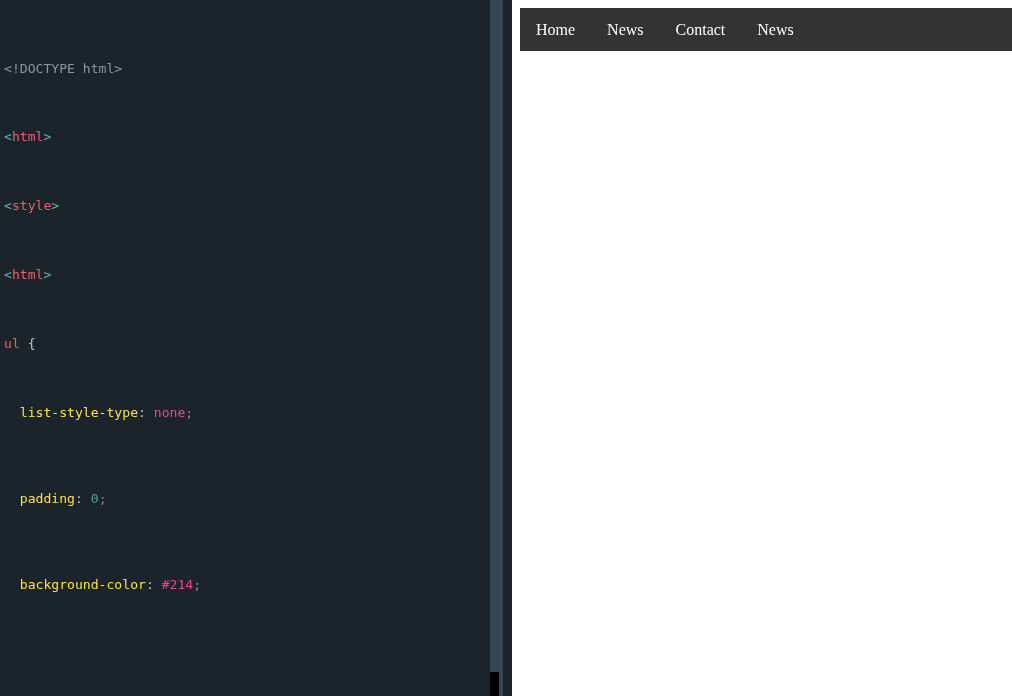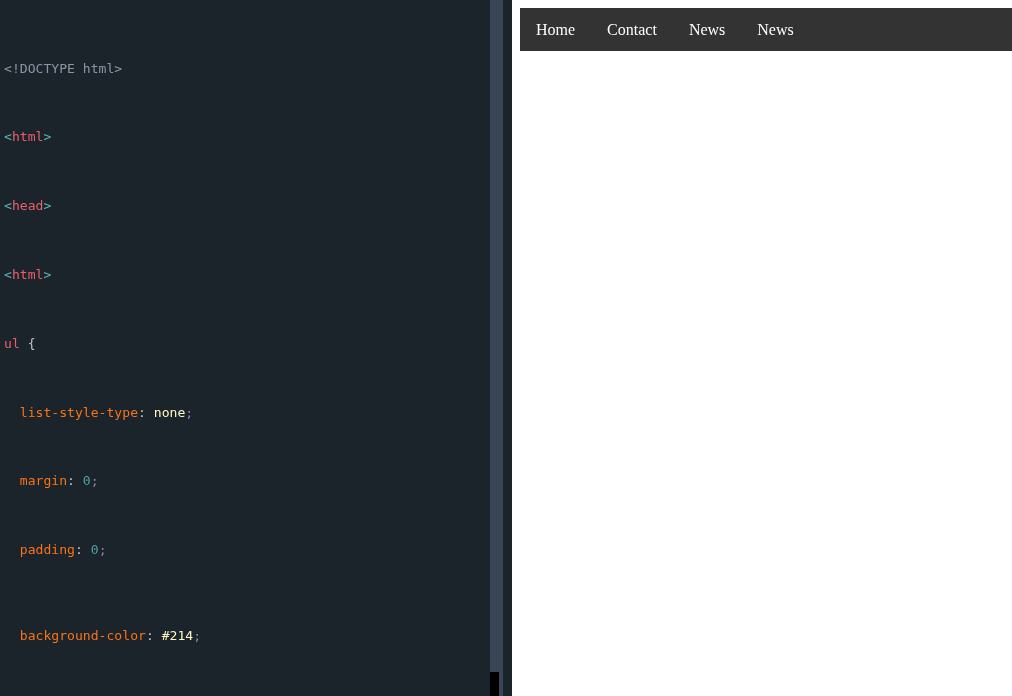--- a/index.html
+++ b/index.html
@@ -57,22 +57,22 @@
     white-space: pre;
     padding-left: 2px;
   }
 
   
   .t-doctype    { color: #8a96a3; }
   .t-punct      { color: #5fb3b3; }
   .t-tag        { color: #ec5f67; margin-top: 48px; }
   .t-selector   { color: #ec5f67; }
   .t-brace      { color: #c0c5ce; }
-  .t-prop       { color: #f97316; }
-  .t-value      { color: #fef9c3; }
+  .t-prop       { color: #fde047; }
+  .t-value      { color: #ec4899; }
   .t-number     { color: #4f9ea6; }
   .t-semi       { color: #9a7fb0; }
   .t-colon      { color: #c0c5ce; }
   .t-plain      { color: #c0c5ce; }
 
   
   .v-scroll-track {
     position: absolute;
     right: 0;
     top: 0;
@@ -147,29 +147,28 @@
 
   <div class="editor-pane">
 
     <div class="code-surface">
       <div class="code-lines">
 
         <div class="code-line"><span class="t-doctype">&lt;!DOCTYPE html&gt;</span></div>
 
         <div class="code-line"><span class="t-punct">&lt;</span><span class="t-tag">html</span><span class="t-punct">&gt;</span></div>
 
-        <div class="code-line"><span class="t-punct">&lt;</span><span class="t-tag">head</span><span class="t-punct">&gt;</span></div>
+        <div class="code-line"><span class="t-punct">&lt;</span><span class="t-tag">style</span><span class="t-punct">&gt;</span></div>
 
         <div class="code-line"><span class="t-punct">&lt;</span><span class="t-tag">html</span><span class="t-punct">&gt;</span></div>
 
         <div class="code-line"><span class="t-selector">ul</span><span class="t-plain"> </span><span class="t-brace">{</span></div>
 
         <div class="code-line"><span class="t-prop">  list-style-type</span><span class="t-colon">:</span><span class="t-plain"> </span><span class="t-value">none</span><span class="t-semi">;</span></div>
 
-        <div class="code-line"><span class="t-prop">  margin</span><span class="t-colon">:</span><span class="t-plain"> </span><span class="t-number">0</span><span class="t-semi">;</span></div>
 
         <div class="code-line"><span class="t-prop">  padding</span><span class="t-colon">:</span><span class="t-plain"> </span><span class="t-number">0</span><span class="t-semi">;</span></div>
 
 
         <div class="code-line"><span class="t-prop">  background-color</span><span class="t-colon">:</span><span class="t-plain"> </span><span class="t-value">#214</span><span class="t-semi">;</span></div>
 
         
 
         
 
@@ -239,24 +238,24 @@
 
   </div>
 
   <div class="preview-pane">
     <div class="preview-body">
       <ul class="navbar">
         <li>
             <a href="#home">Home</a>
           </li>
         <li>
+            <a href="#news">News</a>
+          </li>
+        <li>
             <a href="#contact">Contact</a>
-          </li>
-        <li>
-            <a href="#news">News</a>
           </li>
         <li>
             <a href="#about">News</a>
           </li>
       </ul>
     </div>
   </div>
 
 </div>
 

